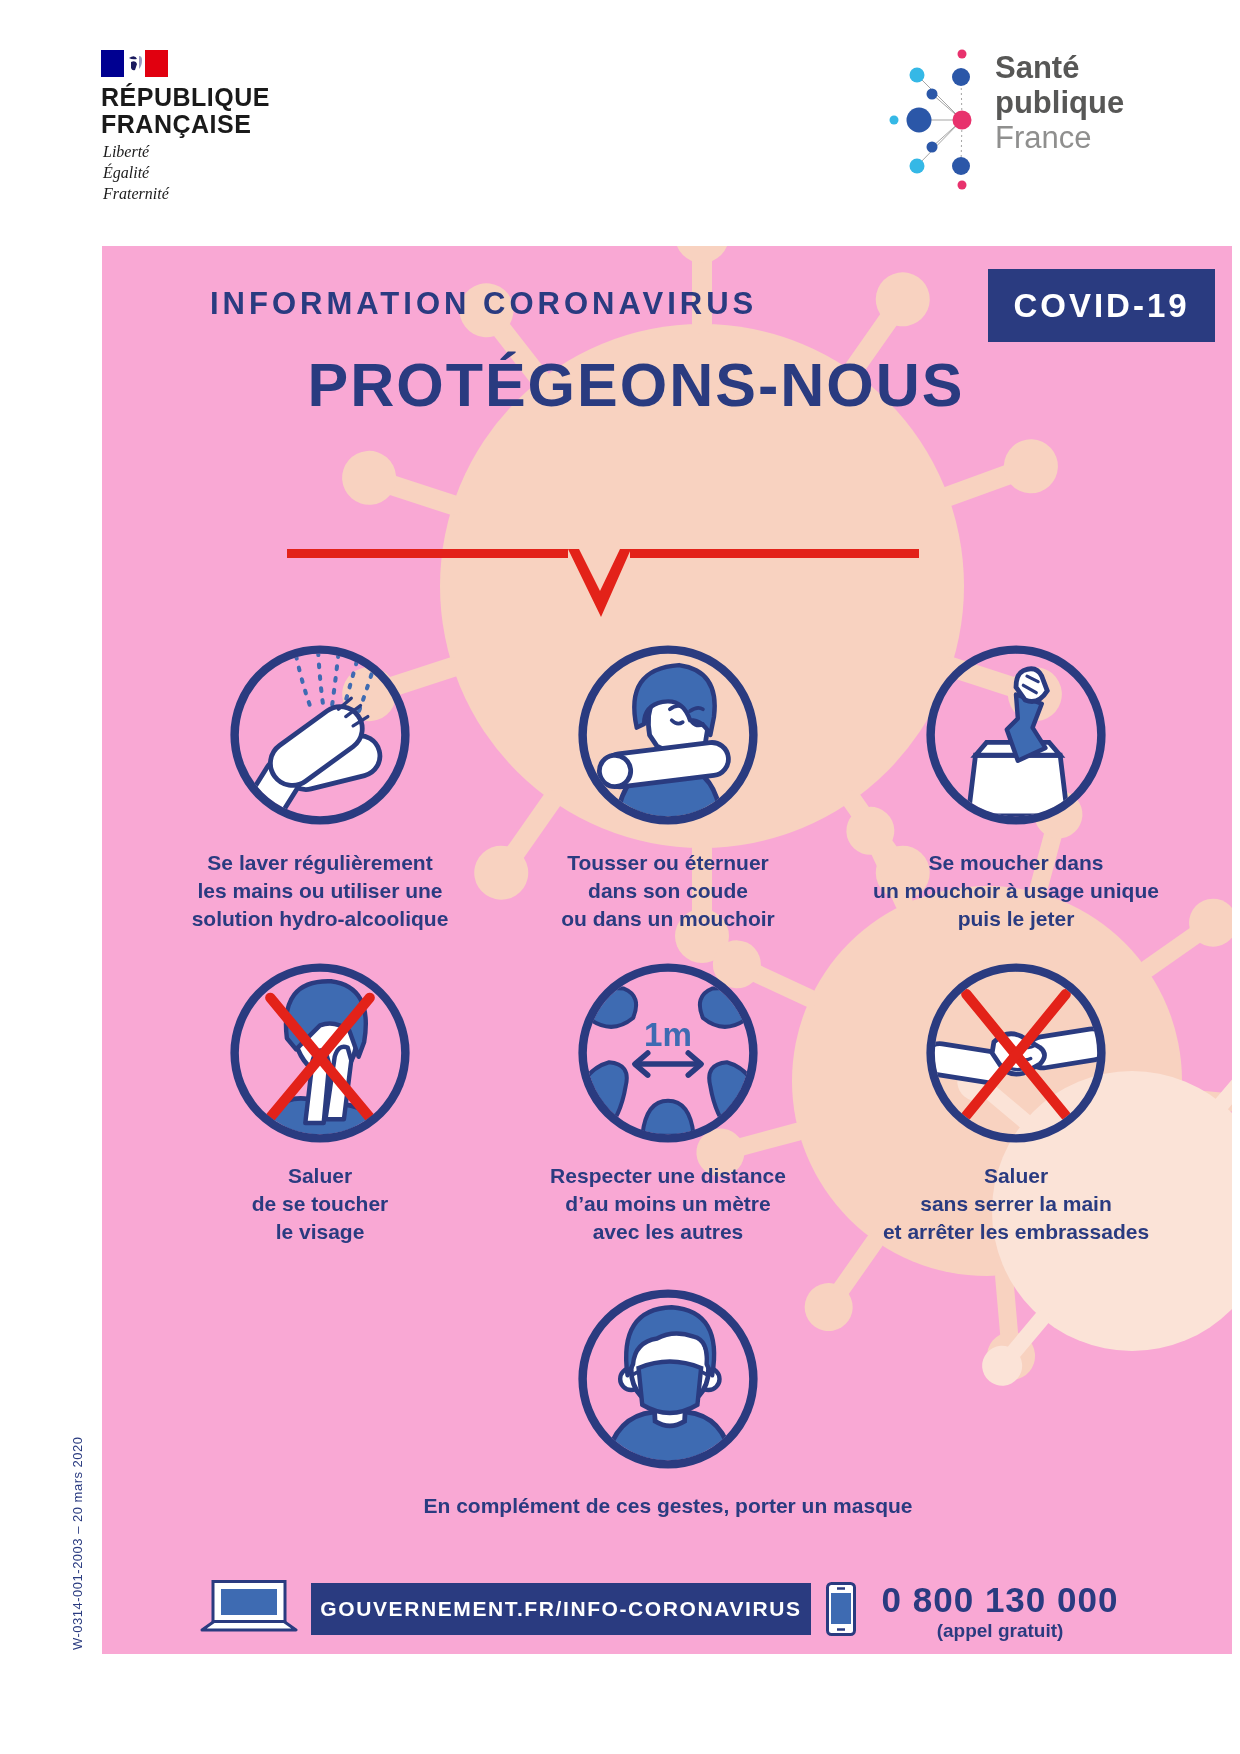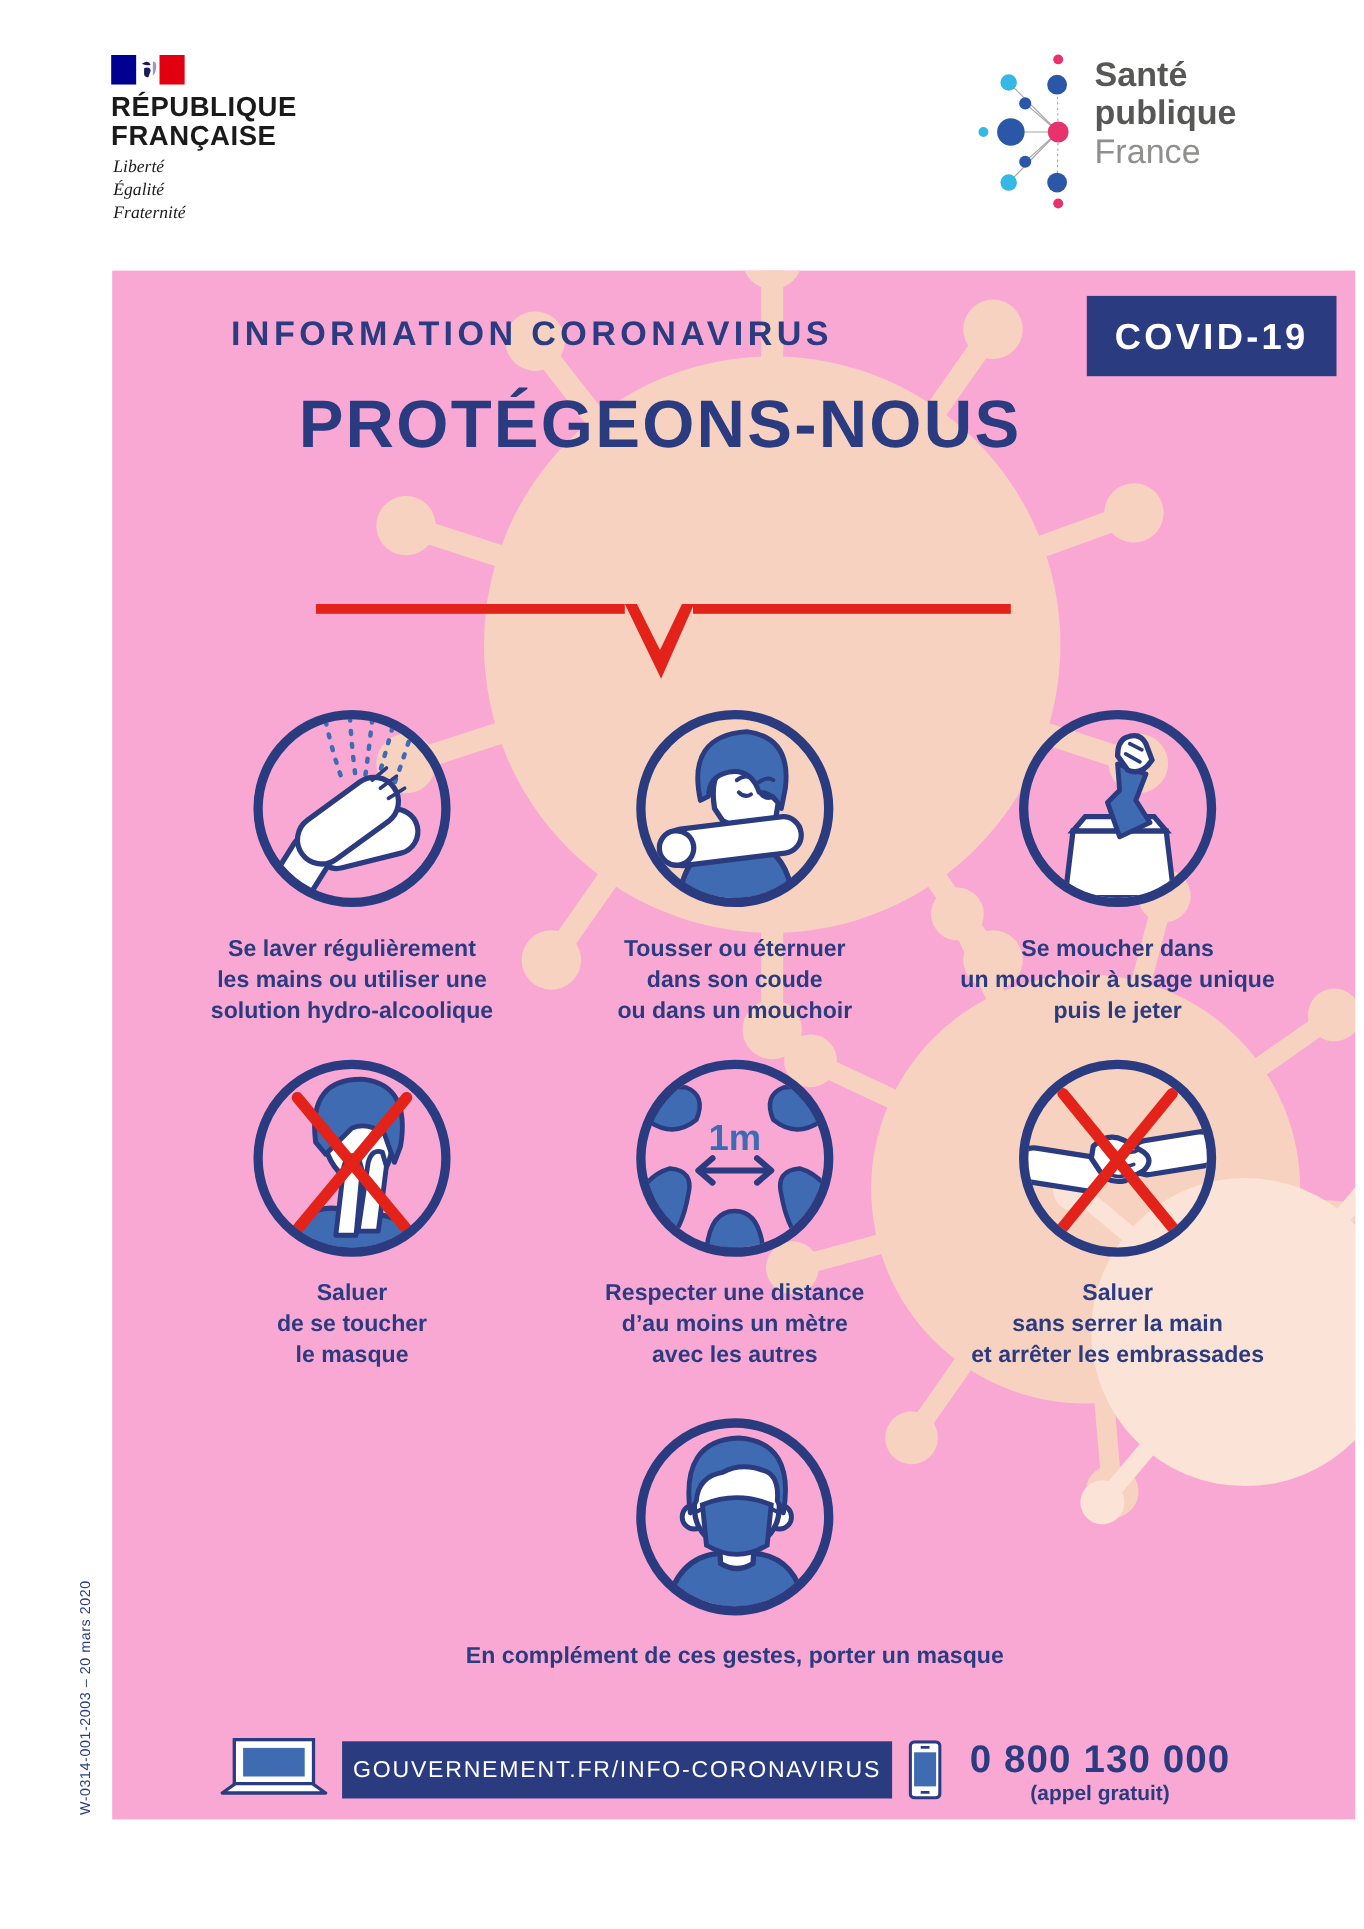--- a/index.html
+++ b/index.html
@@ -15,32 +15,32 @@
   .spf-text .light{font-weight:normal;color:#8f8f8e;}
 
   
   .panel{left:102px;top:246px;width:1130px;height:1408px;background:#f9a8d4;overflow:hidden;}
 
   .kicker{left:108px;top:40px;font-size:31px;font-weight:bold;letter-spacing:4px;color:#2a3b80;}
   .badge{left:886px;top:23px;width:227px;height:73px;background:#2a3b80;color:#fff;
          display:flex;align-items:center;justify-content:center;
          font-size:33px;font-weight:bold;letter-spacing:3px;}
   .title{left:0;top:104px;width:996px;text-align:center;color:#2a3b80;
-         font-size:61px;line-height:71px;font-weight:800;letter-spacing:2px;}
+         font-size:61px;line-height:71px;font-weight:800;letter-spacing:2px;padding-left:36px;}
 
   
   .gicon{width:184px;height:184px;}
   .cap{width:350px;text-align:center;color:#2a3b80;font-size:21px;line-height:28px;font-weight:bold;}
   .note{left:116px;top:1243px;width:900px;text-align:center;color:#2a3b80;
         font-size:21px;line-height:34px;font-weight:bold;}
 
   
   .bar{left:209px;top:1337px;width:500px;height:52px;background:#2a3b80;color:#fff;
        display:flex;align-items:center;justify-content:center;
-       font-size:21px;font-weight:normal;letter-spacing:1.6px;cursor:pointer;}
+       font-size:21px;font-weight:bold;letter-spacing:1.6px;cursor:pointer;}
   .phone-number{left:752px;top:1334px;width:292px;text-align:center;
                 font-size:35px;line-height:40px;font-weight:800;color:#2a3b80;letter-spacing:1px;}
   .phone-note{left:752px;top:1374px;width:292px;text-align:center;
               font-size:19px;line-height:22px;font-weight:bold;color:#2a3b80;}
 
   .side-code{left:70px;top:1418px;height:232px;writing-mode:vertical-rl;transform:rotate(180deg);
              font-size:13px;letter-spacing:.5px;color:#2a3b80;}
 
   svg text{font-family:"Liberation Sans",sans-serif;}
 </style>
@@ -371,21 +371,21 @@
     </div>
     <div class="abs cap" style="left:739px;top:603px">
       <div>Se moucher dans</div>
       <div>un mouchoir à usage unique</div>
       <div>puis le jeter</div>
     </div>
 
     <div class="abs cap" style="left:43px;top:916px">
       <div>Saluer</div>
       <div>de se toucher</div>
-      <div>le masque</div>
+      <div>le visage</div>
     </div>
     <div class="abs cap" style="left:391px;top:916px">
       <div>Respecter une distance</div>
       <div>d’au moins un mètre</div>
       <div>avec les autres</div>
     </div>
     <div class="abs cap" style="left:391px;top:916px;left:739px">
       <div>Saluer</div>
       <div>sans serrer la main</div>
       <div>et arrêter les embrassades</div>

